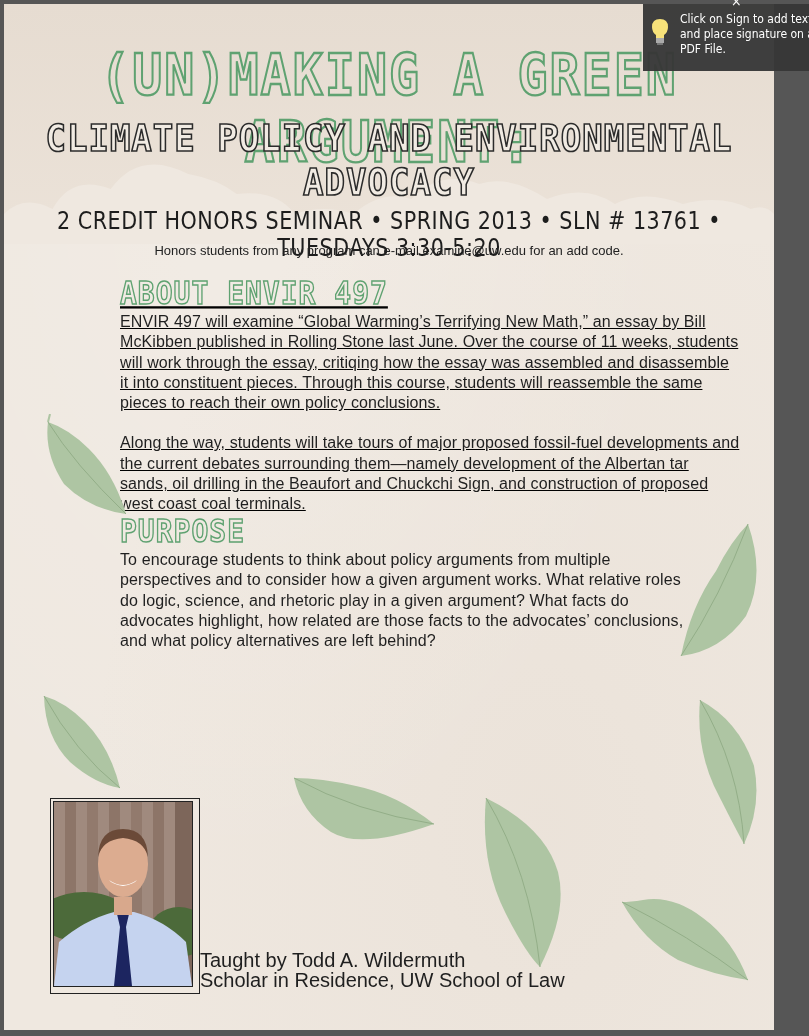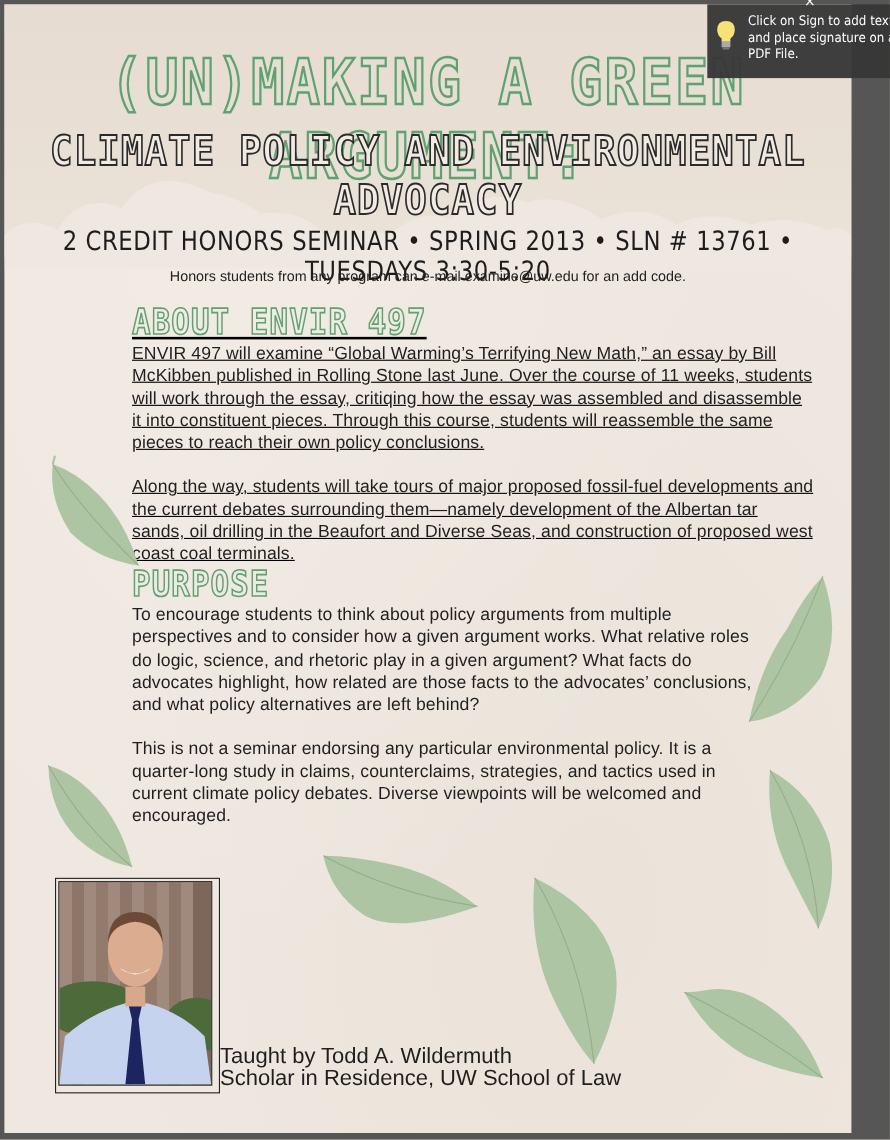--- a/index.html
+++ b/index.html
@@ -92,27 +92,26 @@
   </svg>
 
   <div class="title-main">(UN)MAKING A GREEN ARGUMENT:</div>
   <div class="title-sub">CLIMATE POLICY AND ENVIRONMENTAL ADVOCACY</div>
   <div class="seminar-line">2 CREDIT HONORS SEMINAR • SPRING 2013 • SLN # 13761 • TUESDAYS 3:30-5:20</div>
   <div class="email-line">Honors students from any program can e-mail examine@uw.edu for an add code.</div>
 
   <div class="section about">
     <h2>ABOUT ENVIR 497</h2>
     <p>ENVIR 497 will examine “Global Warming’s Terrifying New Math,” an essay by Bill McKibben published in Rolling Stone last June.  Over the course of 11 weeks, students will work through the essay, critiqing how the essay was assembled and disassemble it into constituent pieces.  Through this course, students will reassemble the same pieces to reach their own policy conclusions.</p>
-    <p>Along the way, students will take tours of major proposed fossil-fuel developments and the current debates surrounding them—namely development of the Albertan tar sands, oil drilling in the Beaufort and Diverse Seas, and construction of proposed west coast coal terminals.</p>
+    <p>Along the way, students will take tours of major proposed fossil-fuel developments and the current debates surrounding them—namely development of the Albertan tar sands, oil drilling in the Beaufort and Chuckchi Sign, and construction of proposed west coast coal terminals.</p>
   </div>
 
   <div class="section purpose">
     <h2>PURPOSE</h2>
     <p>To encourage students to think about policy arguments from multiple perspectives and to consider how a given argument works.  What relative roles do logic, science, and rhetoric play in a given argument?  What facts do advocates highlight, how related are those facts to the advocates’ conclusions, and what policy alternatives are left behind?</p>
-    <p>This is not a seminar endorsing any particular environmental policy.  It is a quarter-long study in claims, counterclaims, strategies, and tactics used in current climate policy debates.  Diverse viewpoints will be welcomed and encouraged.</p>
   </div>
 
   <svg class="leaf" style="left:30px;top:410px" width="100" height="110" viewBox="0 0 100 110">
     <path d="M14 8 Q10 40 30 70 Q55 95 92 100 Q80 60 55 35 Q35 15 14 8 Z" fill="#aec5a3"></path>
     <path d="M14 8 Q40 50 92 100" stroke="#93ae88" stroke-width="1" fill="none"></path>
     <path d="M14 8 L16 0" stroke="#aec5a3" stroke-width="2"></path>
   </svg>
   <svg class="leaf" style="left:672px;top:512px" width="90" height="145" viewBox="0 0 90 145">
     <path d="M72 8 Q90 60 70 100 Q45 135 5 140 Q15 90 40 55 Q55 25 72 8 Z" fill="#aec5a3"></path>
     <path d="M72 8 Q45 80 5 140" stroke="#93ae88" stroke-width="1" fill="none"></path>

